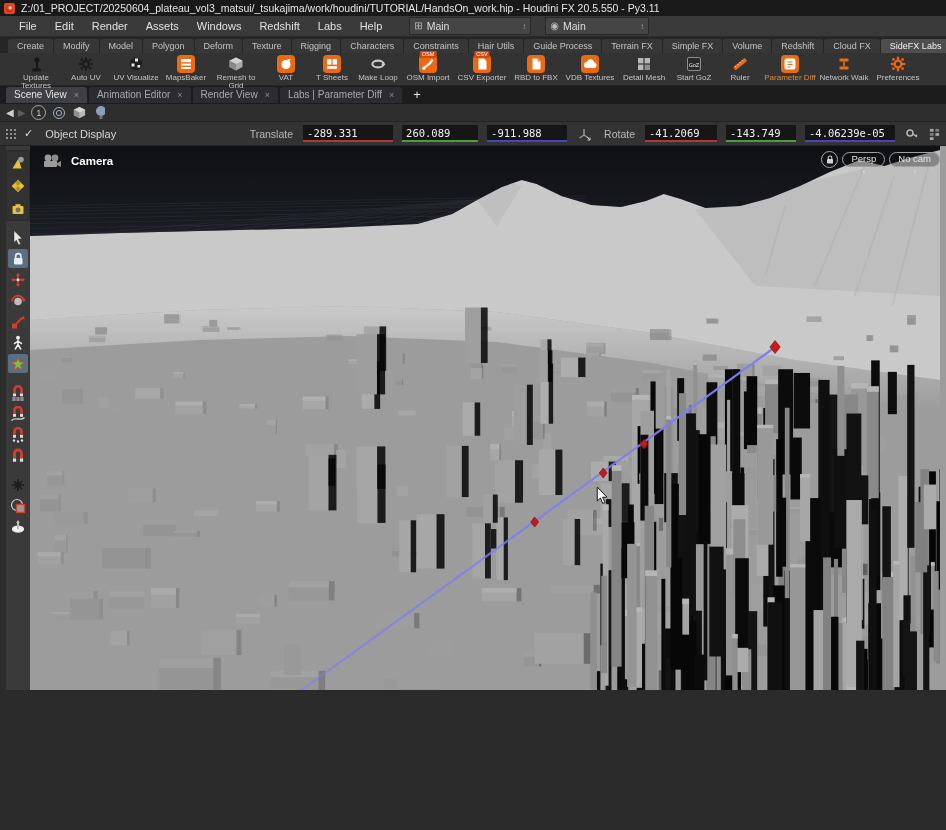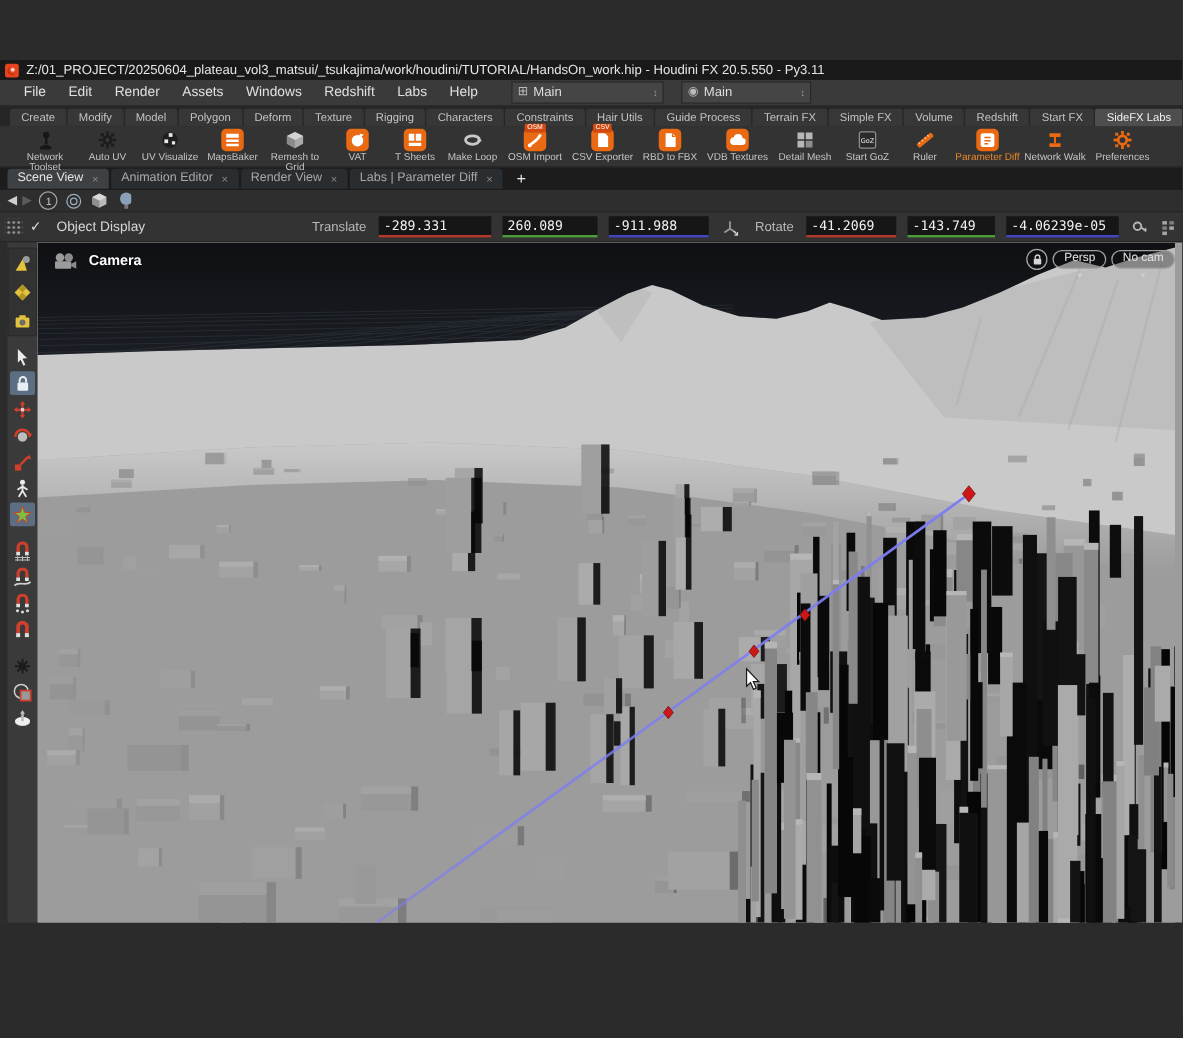--- a/index.html
+++ b/index.html
@@ -1,19 +1,19 @@
 <!DOCTYPE html>
 <html><head>
 <meta charset="utf-8">
 <style>
   html,body{margin:0;padding:0;background:#111;}
   #app{position:relative;width:946px;height:830px;background:#2b2b2b;overflow:hidden;
        font-family:"Liberation Sans",sans-serif;color:#ddd;-webkit-font-smoothing:antialiased;}
   
-  .titlebar{height:16px;background:#191919;display:flex;align-items:center;gap:6px;padding:0 4px;margin-top:48px;}
+  .titlebar{height:16px;background:#191919;display:flex;align-items:center;gap:6px;padding:0 4px;}
   .logo{width:11px;height:11px;border-radius:2px;background:#e8431f;position:relative;flex:none;}
   .logo:after{content:"";position:absolute;left:2px;top:2px;width:7px;height:7px;border-radius:50%;
     background:radial-gradient(circle at 60% 40%, #ffd9c9 0 1px, #e8431f 2px 3px, #b3300f 3.5px);}
   .title{font-size:10.5px;color:#e6e6e6;white-space:nowrap;}
   
   .menubar{height:21px;background:#3a3a3a;display:flex;align-items:center;padding-left:10px;border-bottom:1px solid #2a2a2a;box-sizing:border-box;}
   .menu-item{font-size:11px;color:#e0e0e0;padding:16px 9px;line-height:20px;cursor:default;}
   .combo{height:16px;background:#454545;border:1px solid #292929;display:flex;align-items:center;
          padding:0 4px;margin-left:18px;font-size:10.5px;color:#ddd;gap:4px;}
   .combo .cicon{font-size:10px;color:#bbb;line-height:1;}
@@ -127,33 +127,33 @@
       <span class="shelf-tab">Texture</span>
       <span class="shelf-tab">Rigging</span>
       <span class="shelf-tab">Characters</span>
       <span class="shelf-tab">Constraints</span>
       <span class="shelf-tab">Hair Utils</span>
       <span class="shelf-tab">Guide Process</span>
       <span class="shelf-tab">Terrain FX</span>
       <span class="shelf-tab">Simple FX</span>
       <span class="shelf-tab">Volume</span>
       <span class="shelf-tab">Redshift</span>
-      <span class="shelf-tab">Start FX</span>
+      <span class="shelf-tab">Cloud FX</span>
       <span class="shelf-tab active">SideFX Labs</span>
     </div>
   <div class="shelftools" id="shelf-tools">
       <div class="tool">
         <div class="tool-ic">
           <svg width="16" height="16" viewBox="0 0 16 16">
             <circle cx="9" cy="4" r="2.6" fill="#171717"></circle>
             <rect x="8" y="5.5" width="2" height="6" fill="#171717"></rect>
             <path d="M3.5 14 q5.5 -4.5 10 0 l-1 1.5 h-8 z" fill="#171717"></path>
           </svg>
         </div>
-        <div class="tool-lab">Network Toolset</div>
+        <div class="tool-lab">Update Textures</div>
       </div>
       <div class="tool narrow">
         <div class="tool-ic">
           <svg width="16" height="16" viewBox="0 0 16 16">
             <circle cx="8" cy="8" r="4" fill="#1d1d1d"></circle>
             <g fill="#1d1d1d">
               <rect x="7" y="1" width="2" height="3"></rect>
               <rect x="7" y="12" width="2" height="3"></rect>
               <rect x="1" y="7" width="3" height="2"></rect>
               <rect x="12" y="7" width="3" height="2"></rect>

